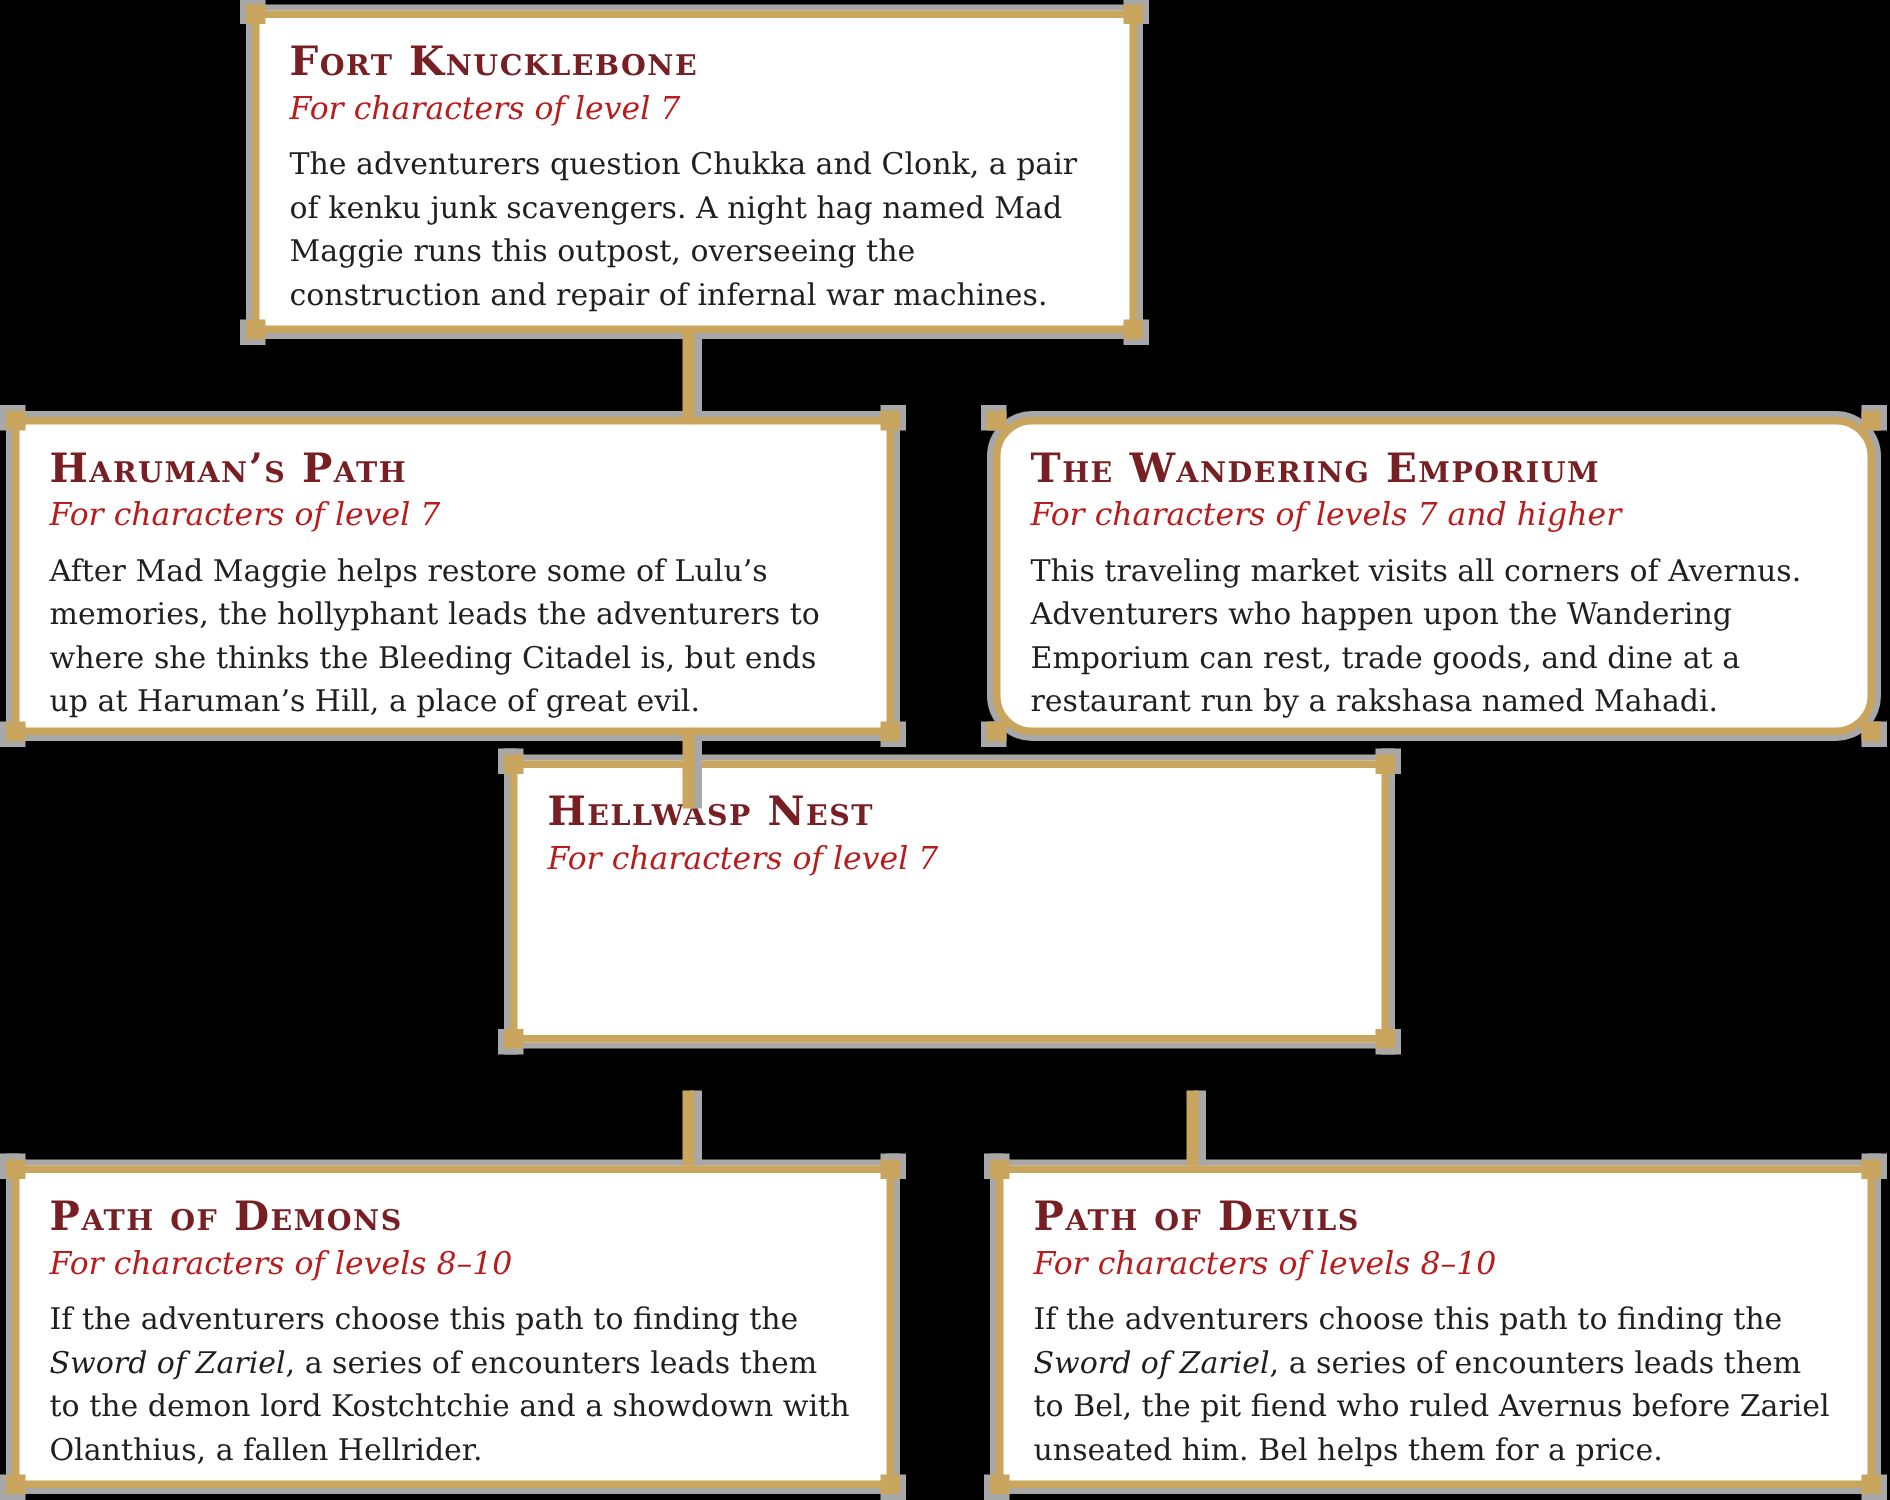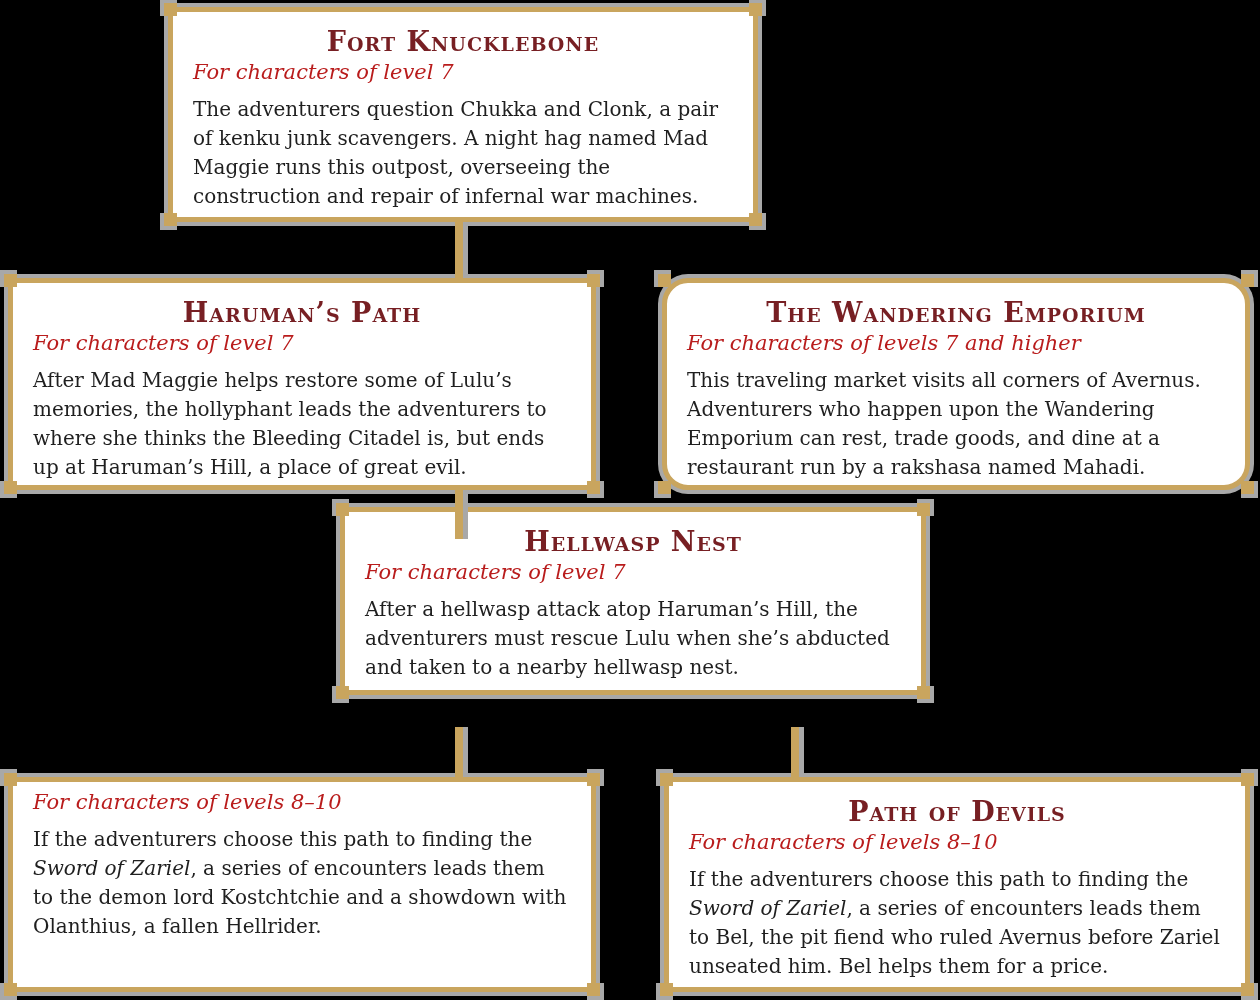--- a/index.html
+++ b/index.html
@@ -37,21 +37,20 @@
     box-shadow: -4px 0 0 #a8a8a8, 0 -4px 0 #a8a8a8, -4px -4px 0 #a8a8a8; }
   .corner.tr { right: -9px; top: -9px;
     box-shadow: 4px 0 0 #a8a8a8, 0 -4px 0 #a8a8a8, 4px -4px 0 #a8a8a8; }
   .corner.bl { left: -9px;  bottom: -9px;
     box-shadow: -4px 0 0 #a8a8a8, 0 4px 0 #a8a8a8, -4px 4px 0 #a8a8a8; }
   .corner.br { right: -9px; bottom: -9px;
     box-shadow: 4px 0 0 #a8a8a8, 0 4px 0 #a8a8a8, 4px 4px 0 #a8a8a8; }
 
   .node-title {
     margin: 8px 0 0 0;
-    text-align: center;
     font-variant: small-caps;
     font-weight: 700;
     font-size: 27px;
     line-height: 32px;
     letter-spacing: 1px;
     color: #771f23;
   }
   .node-subtitle {
     margin: 1px 0 9px 0;
     text-align: left;
@@ -131,28 +130,28 @@
     <p class="node-body"><span>This traveling market visits all corners of Avernus. Adventurers who happen upon the Wandering Emporium can rest, trade goods, and dine at a restaurant run by a rakshasa named Mahadi.</span></p>
   </div>
 
   <div class="node" id="node-hellwasp-nest">
     <span class="corner tl"></span>
     <span class="corner tr"></span>
     <span class="corner bl"></span>
     <span class="corner br"></span>
     <h2 class="node-title">Hellwasp Nest</h2>
     <p class="node-subtitle">For characters of level 7</p>
-    <p class="node-body"><span>After a hellwasp attack atop Haruman’s Hill, the adventurers must rescue Lulu when she’s abducted and taken to a nearby hellwasp nest.</span></p>
   </div>
 
   <div class="node" id="node-path-of-demons">
     <span class="corner tl"></span>
     <span class="corner tr"></span>
     <span class="corner bl"></span>
     <span class="corner br"></span>
+    <h2 class="node-title">Path of Demons</h2>
     <p class="node-subtitle">For characters of levels 8–10</p>
     <p class="node-body"><span>If the adventurers choose this path to finding the </span><em>Sword of Zariel</em><span>, a series of encounters leads them to the demon lord Kostchtchie and a showdown with Olanthius, a fallen Hellrider.</span></p>
   </div>
 
   <div class="node" id="node-path-of-devils">
     <span class="corner tl"></span>
     <span class="corner tr"></span>
     <span class="corner bl"></span>
     <span class="corner br"></span>
     <h2 class="node-title">Path of Devils</h2>

